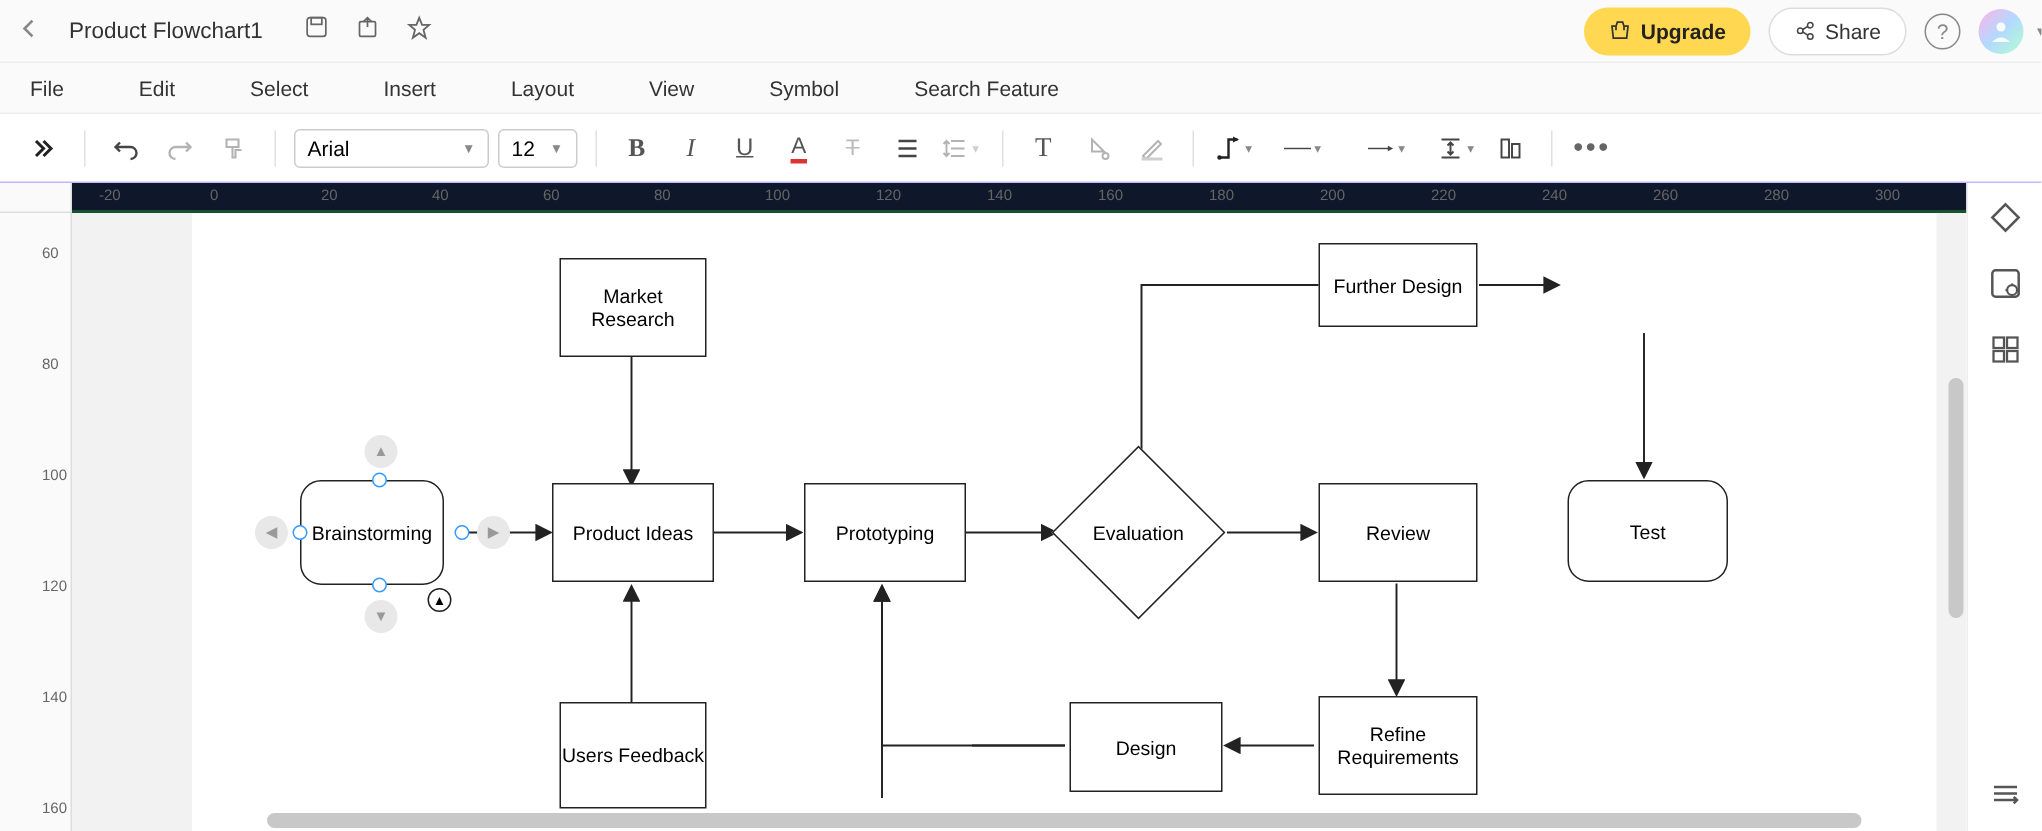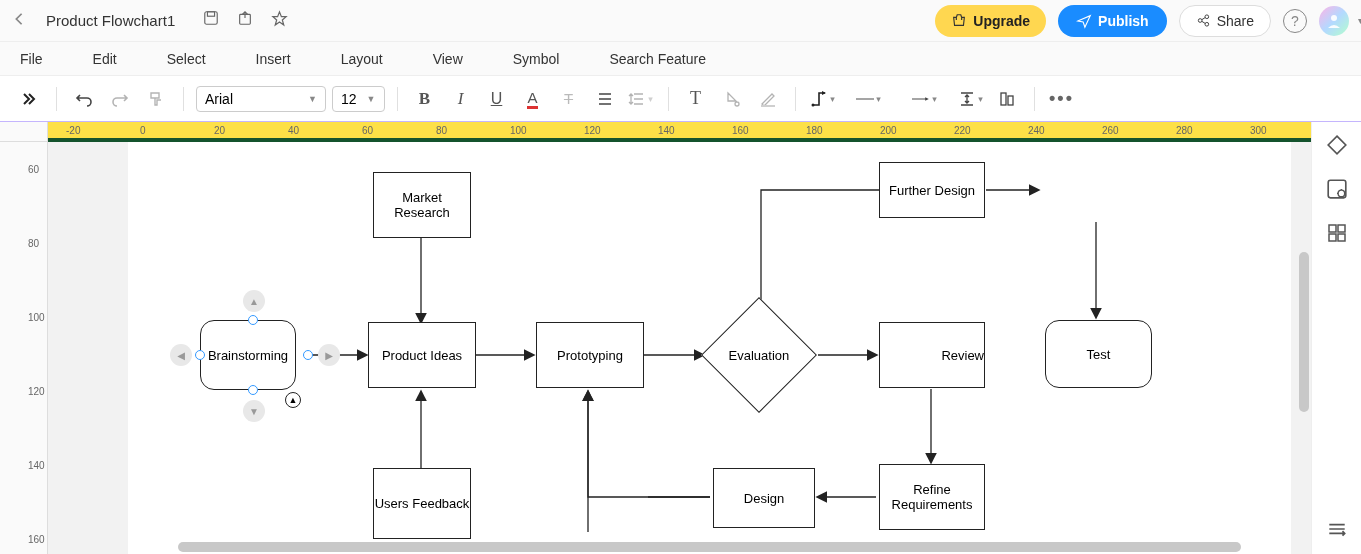--- a/index.html
+++ b/index.html
@@ -29,21 +29,21 @@
 .tb-btn { width: 30px; height: 30px; display: flex; align-items: center; justify-content: center; color: #555; cursor: pointer; border-radius: 4px; }
 .tb-btn svg { width: 18px; height: 18px; }
 .font-select { display: flex; align-items: center; border: 1px solid #ccc; border-radius: 4px; padding: 4px 8px; gap: 60px; font-size: 14px; cursor: pointer; min-width: 130px; justify-content: space-between; }
 .size-select { display: flex; align-items: center; border: 1px solid #ccc; border-radius: 4px; padding: 4px 8px; gap: 10px; font-size: 14px; cursor: pointer; }
 .caret { font-size: 9px; color: #888; }
 .more-dots { letter-spacing: 2px; font-weight: bold; font-size: 18px; color: #666; }
 
 
 .workspace { position: relative; height: calc(554px - 42px - 34px - 46px); display: flex; }
 .ruler-corner { width: 48px; height: 20px; background: #fafafa; border-right: 1px solid #ddd; border-bottom: 1px solid #ddd; position: absolute; left: 0; top: 0; display: flex; align-items: center; justify-content: center; }
-.ruler-top { position: absolute; left: 48px; top: 0; right: 50px; height: 20px; background: #fde047; border-bottom: 4px solid #14532d; overflow: hidden; }
+.ruler-top { position: absolute; left: 48px; top: 0; right: 50px; height: 20px; background: #0f172a; border-bottom: 2px solid #14532d; overflow: hidden; }
 .ruler-top .tick { position: absolute; font-size: 10px; color: #666; top: 3px; }
 .ruler-left { position: absolute; left: 0; top: 20px; bottom: 0; width: 48px; background: #fafafa; border-right: 1px solid #ddd; }
 .ruler-left .tick { position: absolute; font-size: 10px; color: #666; left: 28px; }
 .canvas-area { position: absolute; left: 48px; top: 20px; right: 50px; bottom: 0; background: #fff; overflow: hidden; }
 .canvas-gray-left { position: absolute; left: 0; top: 0; width: 80px; height: 100%; background: #f2f2f2; }
 .canvas-gray-right { position: absolute; right: 0; top: 0; width: 20px; height: 100%; background: #f2f2f2; }
 
 
 .right-panel { position: absolute; right: 0; top: 0; bottom: 0; width: 50px; background: #fff; border-left: 1px solid #eee; display: flex; flex-direction: column; align-items: center; padding-top: 10px; gap: 18px; }
 .right-panel .panel-btn { width: 26px; height: 26px; display: flex; align-items: center; justify-content: center; color: #555; cursor: pointer; }
@@ -89,26 +89,20 @@
     <span><svg viewBox="0 0 18 18" width="17" height="17">
           <path d="M9 2 L11 7 L16 7 L12 10.5 L13.5 16 L9 12.8 L4.5 16 L6 10.5 L2 7 L7 7 Z" stroke="#666" stroke-width="1.3" fill="none"></path>
         </svg></span>
   </div>
   <div class="title-right">
     <button class="btn-upgrade">
       <svg viewBox="0 0 18 18" width="16" height="16">
           <path d="M3 5 L6 5 L7 2 L11 2 L12 5 L15 5 L14 14 L4 14 Z M6 8 L6 5 M12 8 L12 5" stroke="#333" stroke-width="1.3" fill="none"></path>
         </svg>
       <span>Upgrade</span>
-    </button>
-    <button class="btn-publish">
-      <svg viewBox="0 0 18 18" width="16" height="16">
-          <path d="M2 9 L16 3 L10 16 L8 10 Z" stroke="#fff" stroke-width="1.3" fill="none"></path>
-        </svg>
-      <span>Publish</span>
     </button>
     <button class="btn-share">
       <svg viewBox="0 0 18 18" width="15" height="15">
           <circle cx="5" cy="9" r="2.2" stroke="#444" stroke-width="1.2" fill="none"></circle>
           <circle cx="13" cy="4.5" r="2.2" stroke="#444" stroke-width="1.2" fill="none"></circle>
           <circle cx="13" cy="13.5" r="2.2" stroke="#444" stroke-width="1.2" fill="none"></circle>
           <path d="M7 8 L11 5.5 M7 10 L11 12.5" stroke="#444" stroke-width="1.2"></path>
         </svg>
       <span>Share</span>
     </button>
@@ -331,21 +325,21 @@
           <span class="inner">Evaluation</span>
         </div>
     </div>
 
     <div class="shape" style="left:665px; top:326px; width:102px; height:60px;">
         <span>Design</span>
       </div>
     <div class="shape" style="left:831px; top:20px; width:106px; height:56px;">
         <span>Further Design</span>
       </div>
-    <div class="shape" style="left:831px; top:180px; width:106px; height:66px;justify-content:flex-end;">
+    <div class="shape" style="left:831px; top:180px; width:106px; height:66px;">
         <span>Review</span>
       </div>
     <div class="shape" style="left:831px; top:322px; width:106px; height:66px;">
         <span style="white-space:pre-line">Refine Requirements</span>
       </div>
     <div class="shape rounded" style="left:997px; top:178px; width:107px; height:68px;">
         <span>Test</span>
       </div>
 
     <div class="h-scroll"></div>

